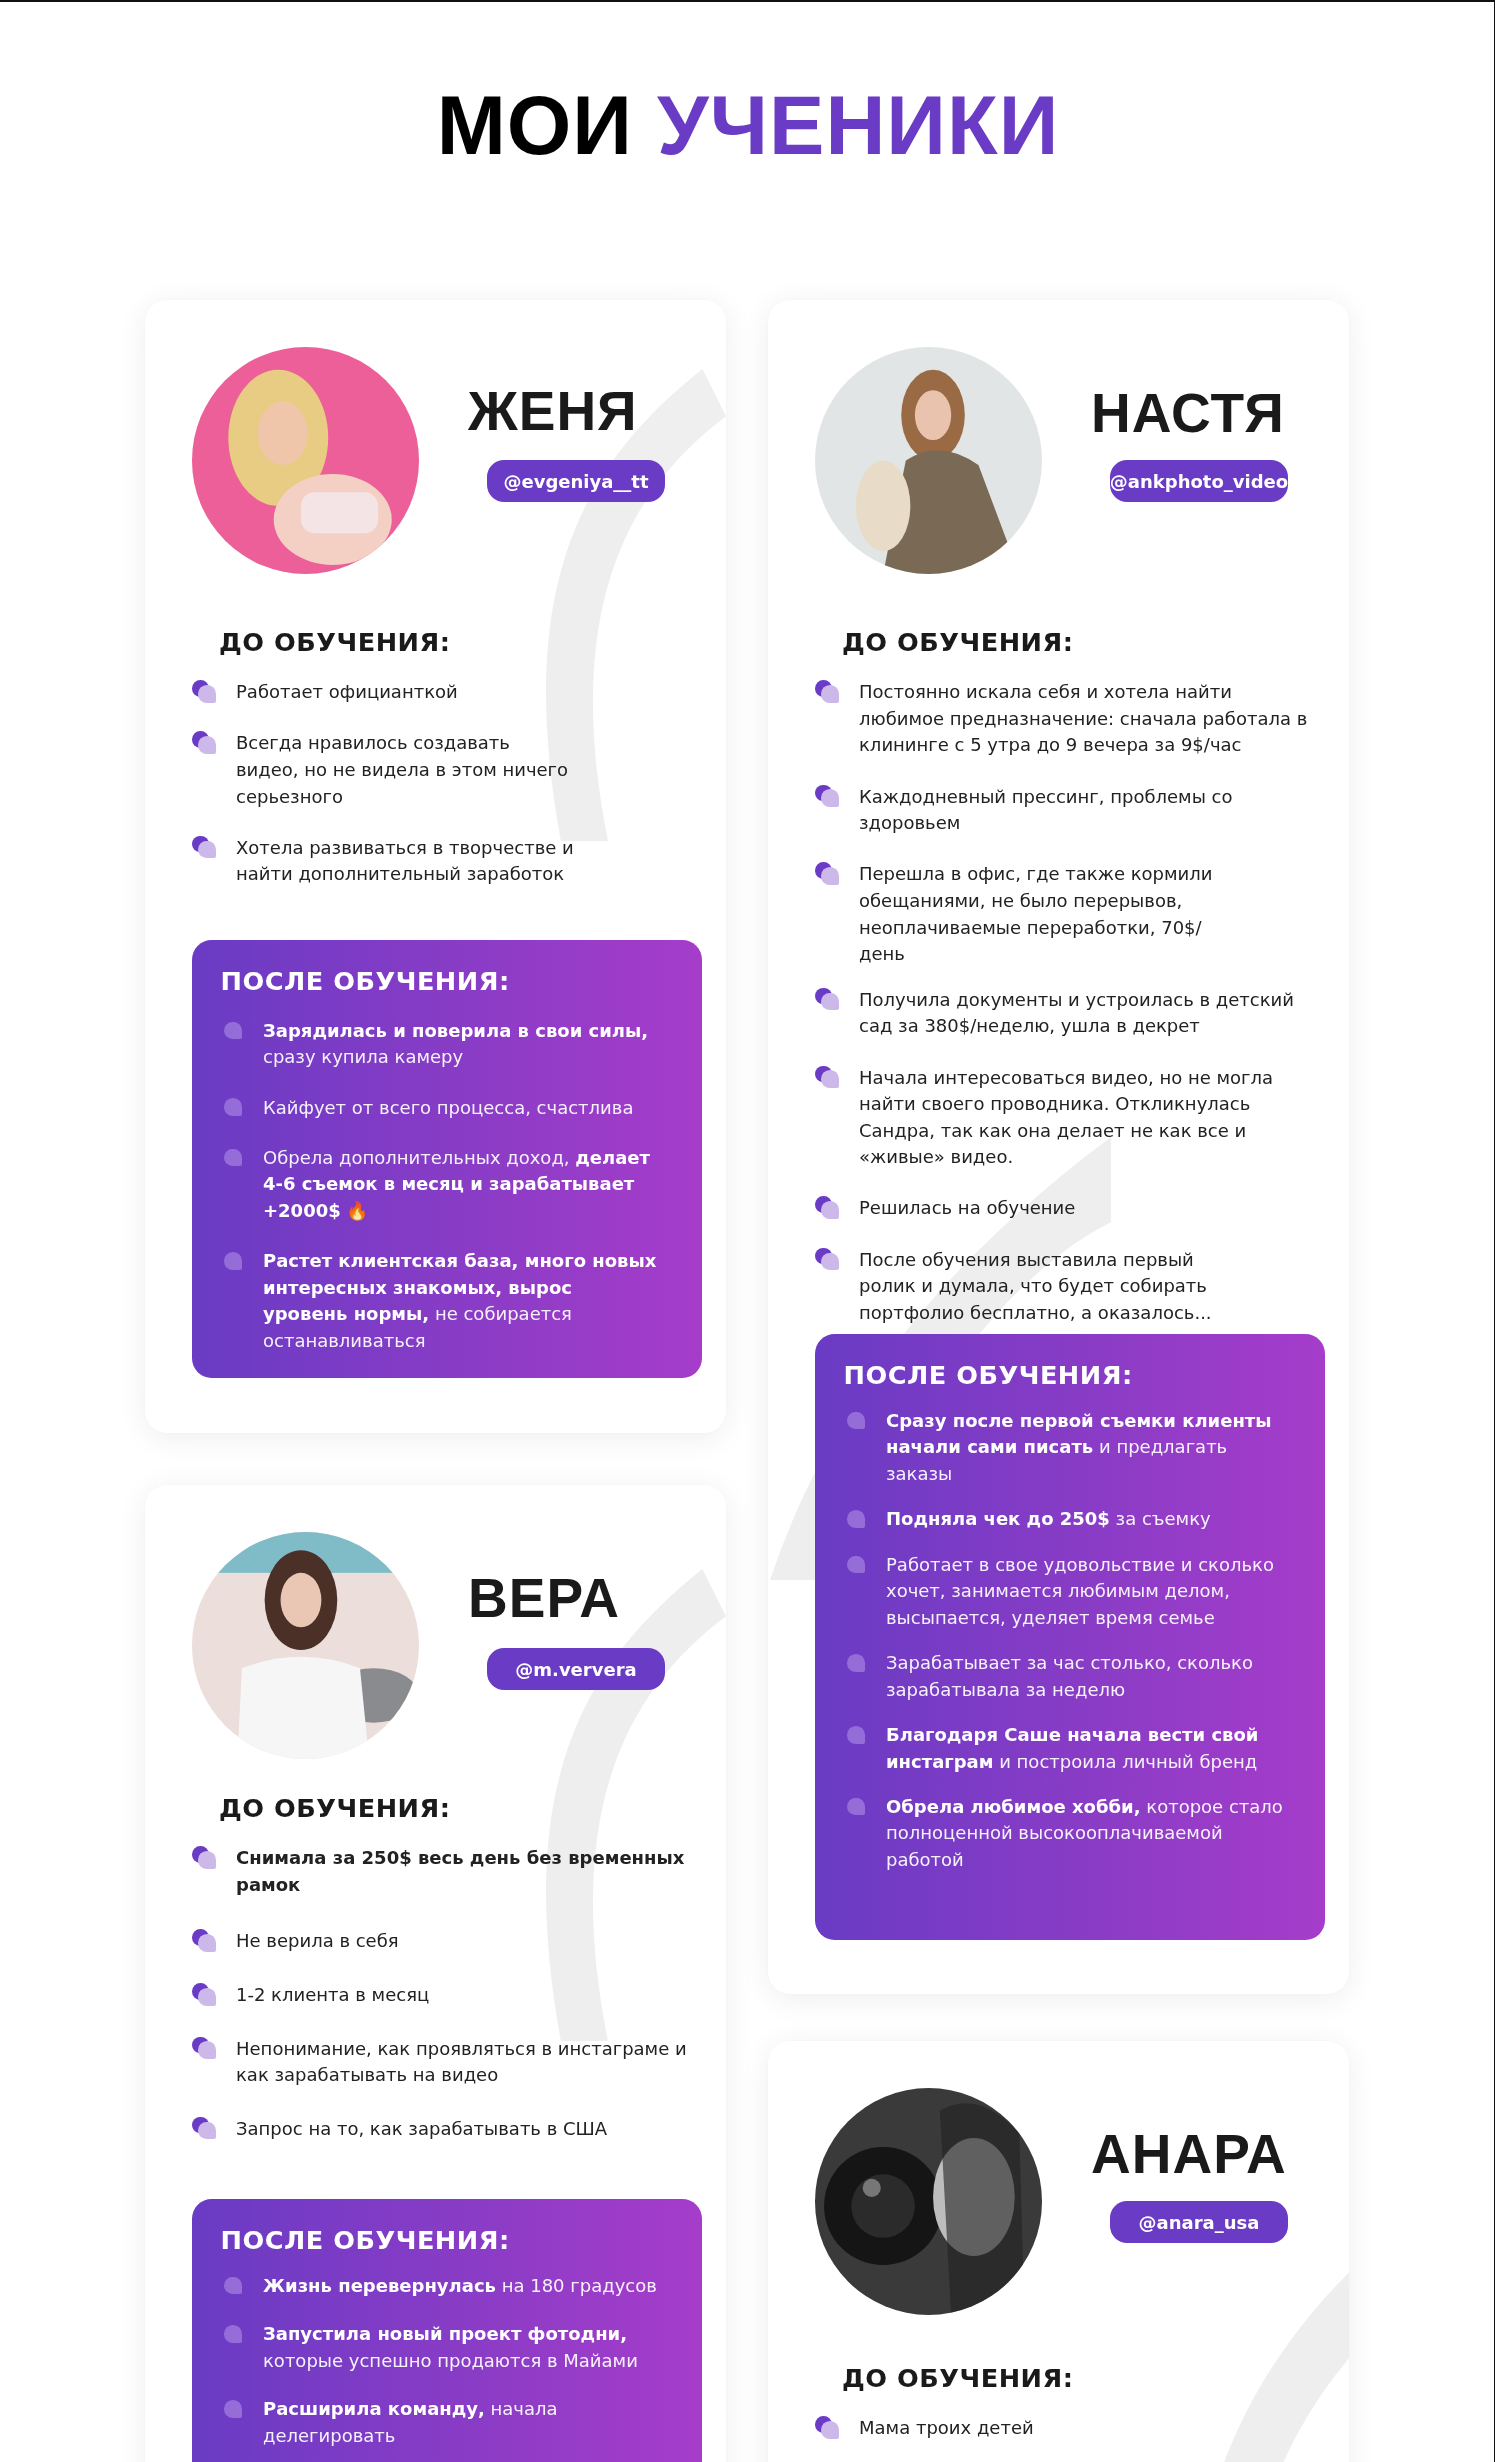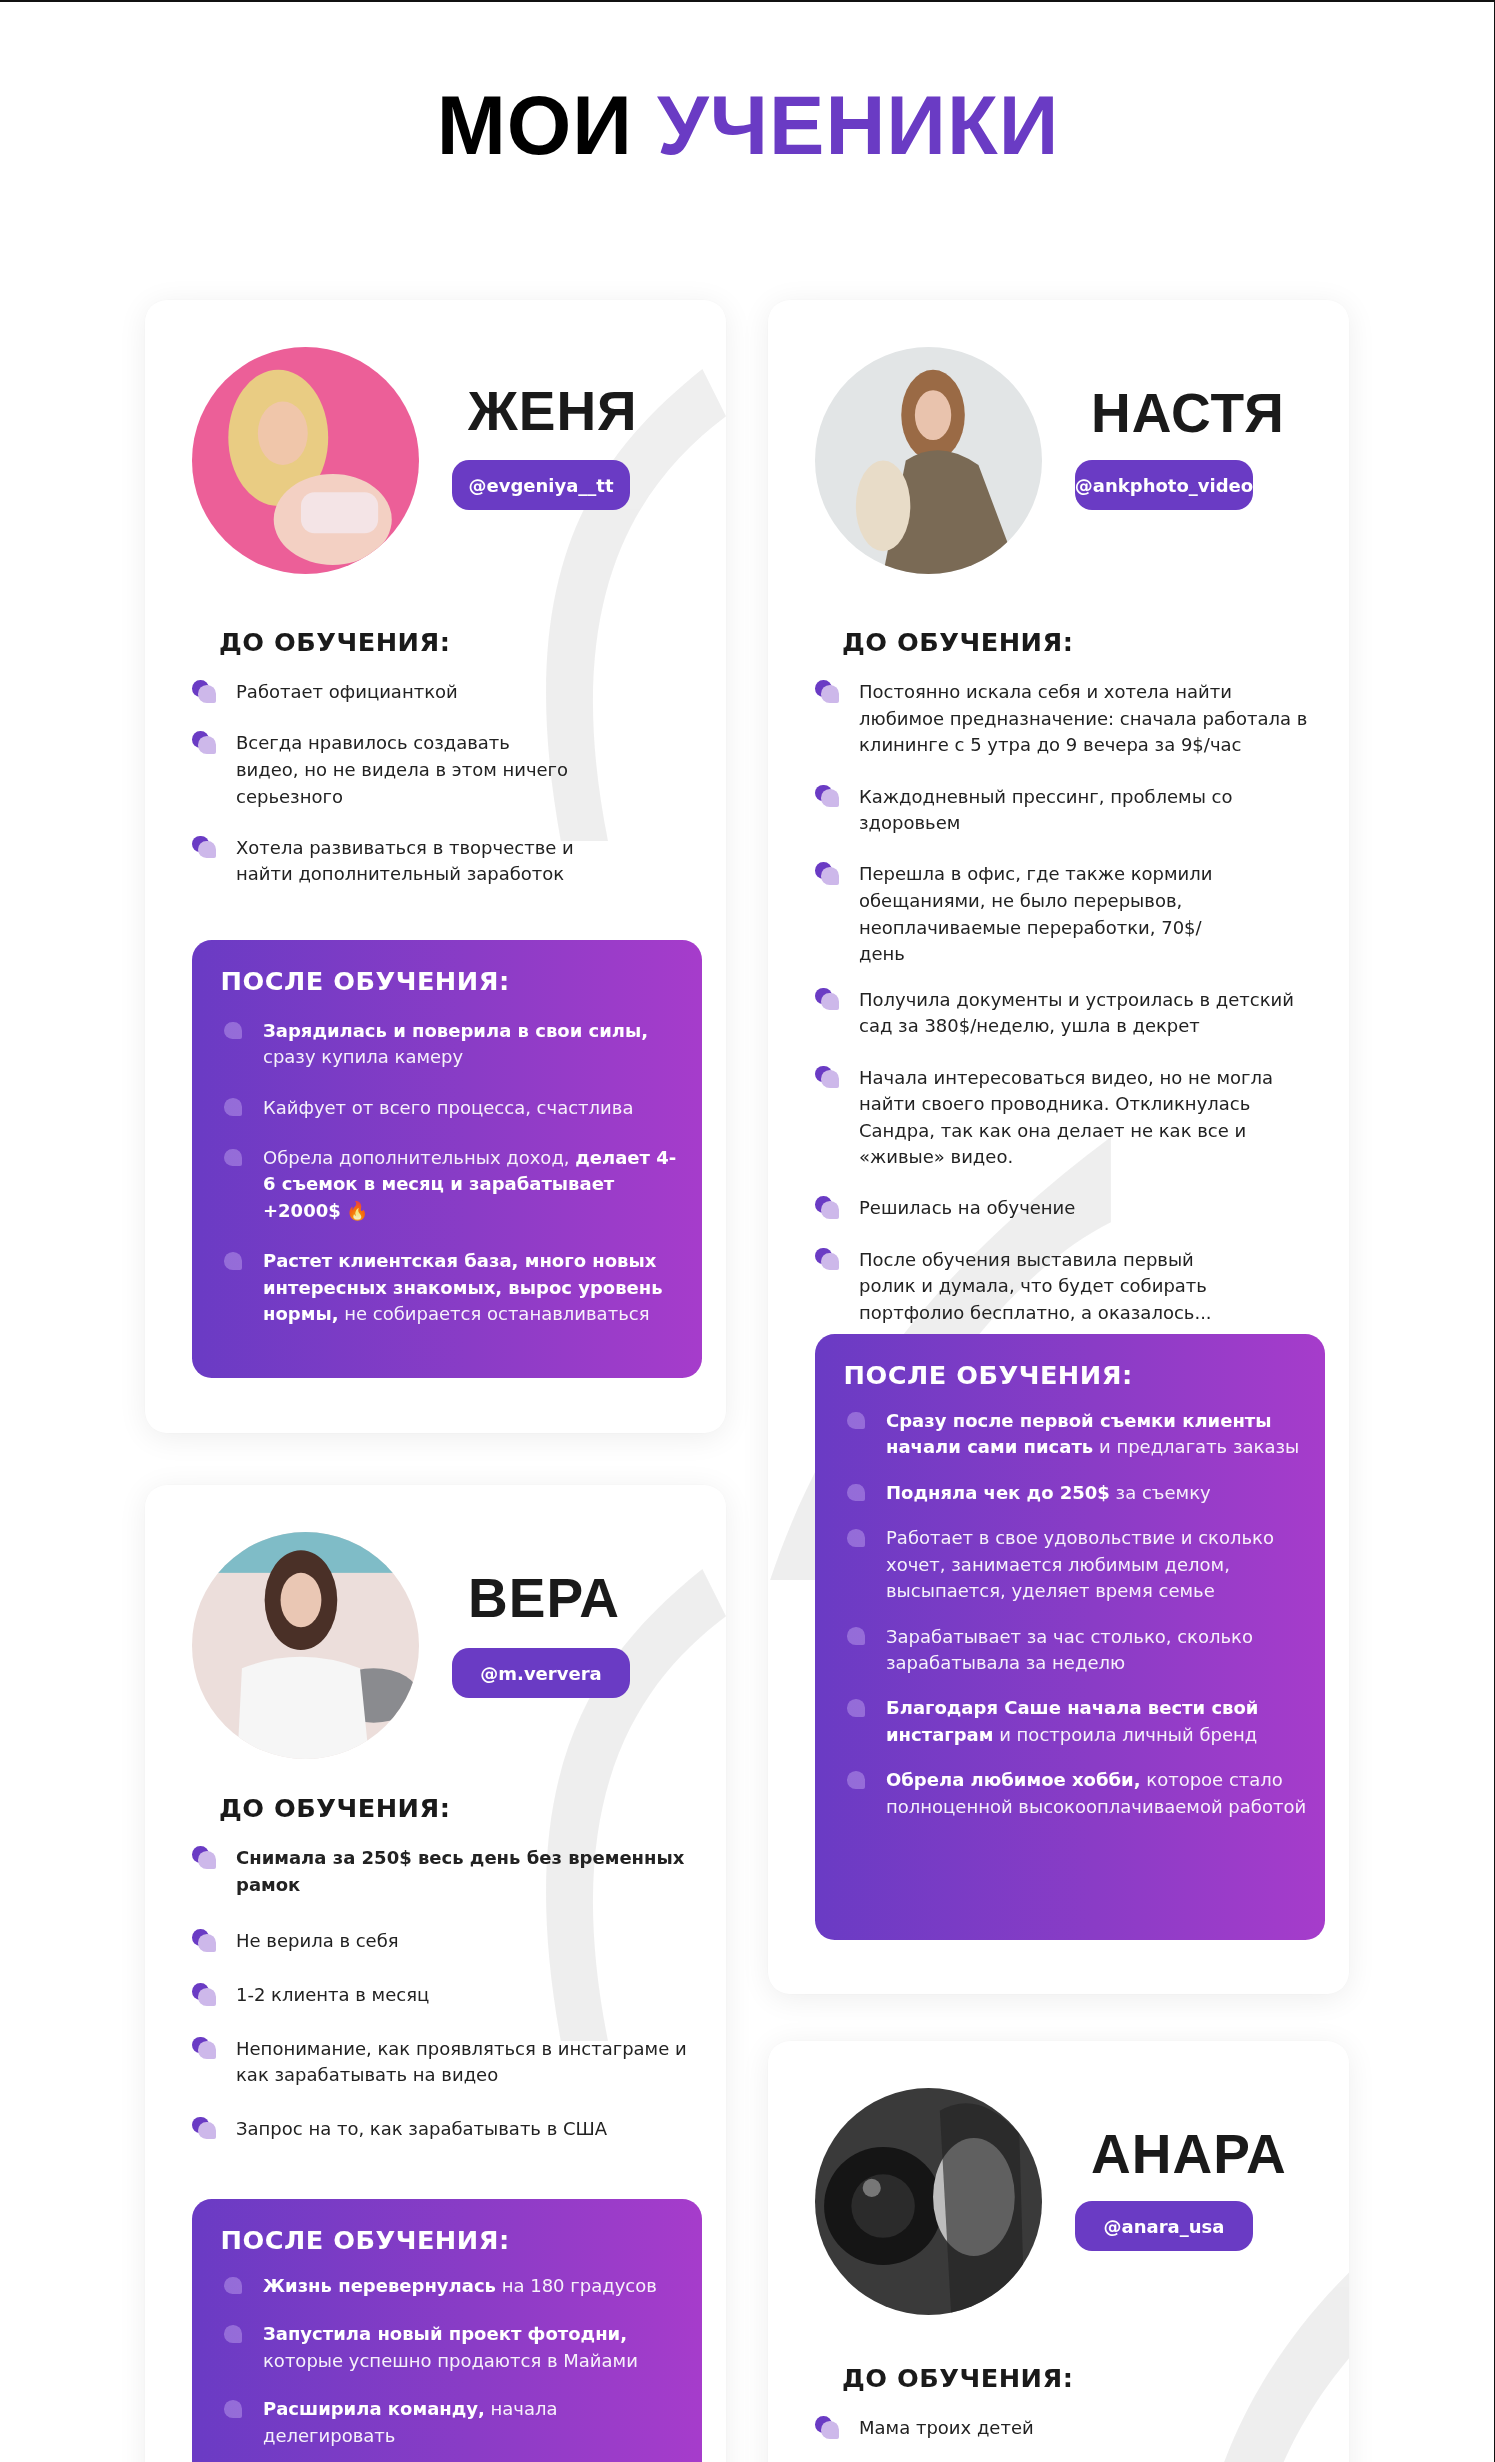--- a/index.html
+++ b/index.html
@@ -45,22 +45,22 @@
     overflow: hidden;
   }
   .avatar svg { width: 100%; height: 100%; display: block; }
   .name {
     position: absolute; left: 323px; top: 84px;
     font-family: "Liberation Sans", sans-serif;
     font-weight: 700; font-size: 55px; line-height: 1;
     color: #1a1a1a; letter-spacing: 1px;
   }
   .handle {
-    position: absolute; left: 307px; top: 160px;
-    width: 178px; height: 50px; border-radius: 17px;
+    position: absolute; left: 342px; top: 160px;
+    width: 178px; height: 42px; border-radius: 17px;
     background: #6a3bc4; color: #fff;
     font-size: 18px; font-weight: 700;
     display: flex; align-items: center; justify-content: center;
   }
   .section-before {
     position: absolute; left: 0; right: 0;
   }
   .h-before {
     margin-left: 74px;
     font-weight: 700; font-size: 25.6px; line-height: 1;
@@ -95,21 +95,21 @@
     box-sizing: border-box;
     padding-top: 28.6px;
   }
   .h-after {
     margin-left: 28.6px;
     font-weight: 700; font-size: 25.6px; line-height: 1; letter-spacing: 0.5px;
     color: #ffffff;
   }
   .list.after li {
     padding-left: 71px;
-    padding-right: 15px;
+    padding-right: 42px;
     color: rgba(255,255,255,0.93);
   }
   .list.after .dot {
     position: absolute; left: 32px; top: 3.9px;
     width: 17.7px; height: 17.7px;
     border-radius: 50% 50% 2px 50%;
     background: rgba(220,200,255,0.35);
   }
   .list.after b { color: #ffffff; font-weight: 700; }
 </style>

